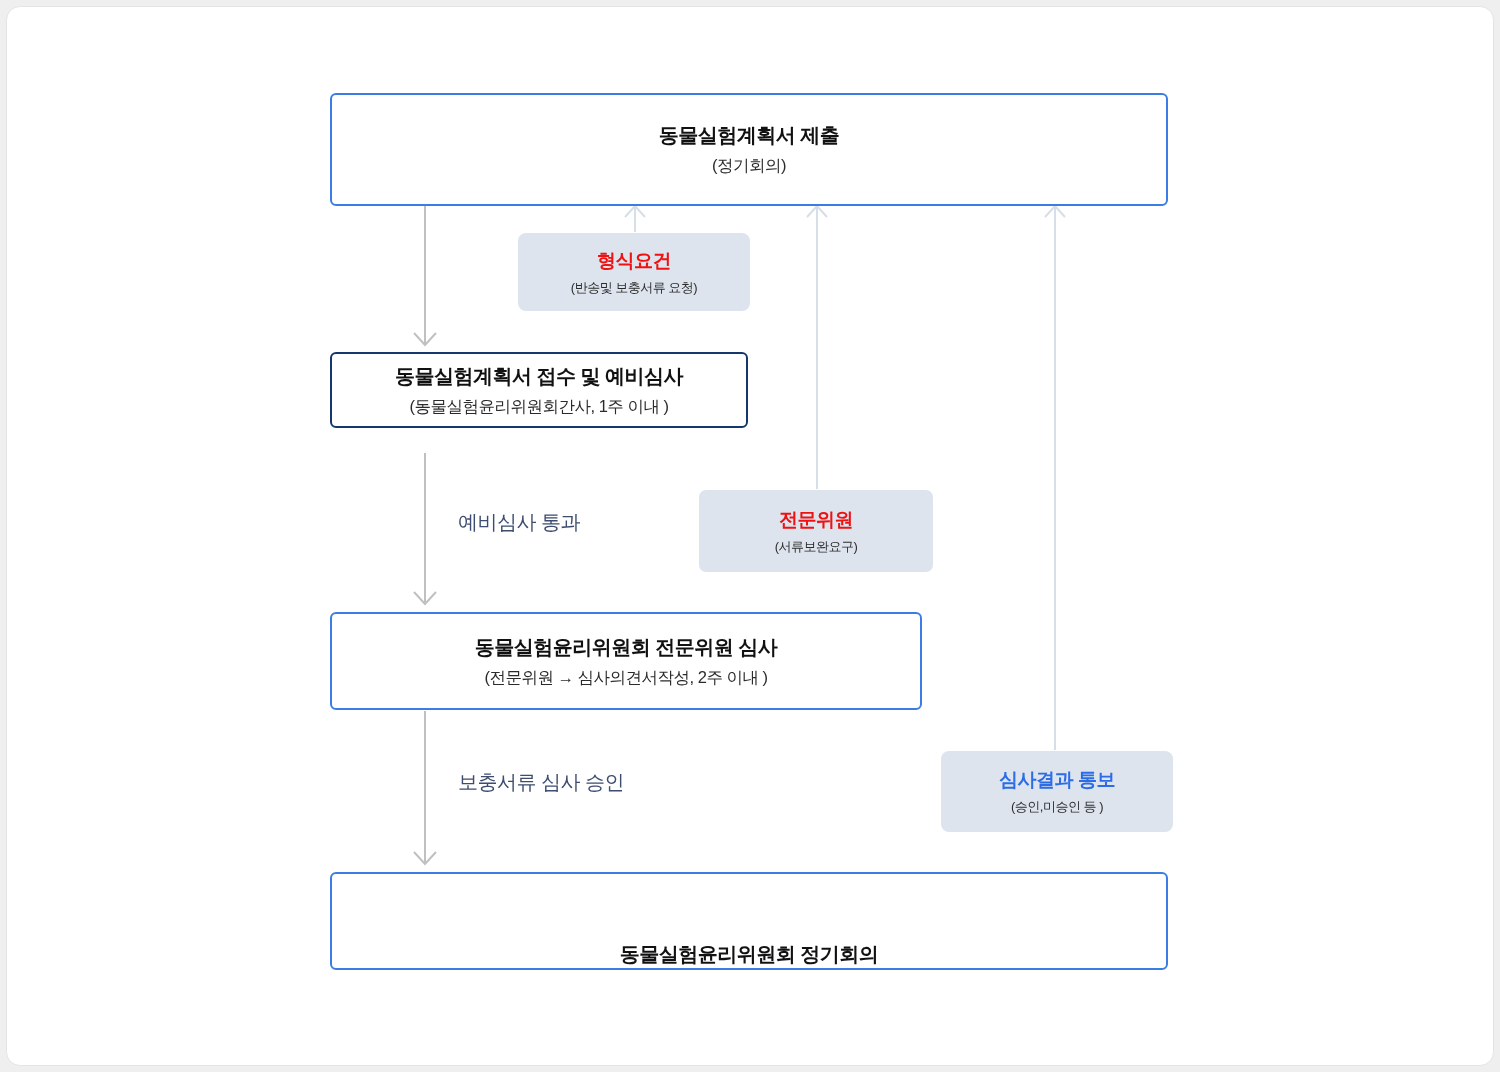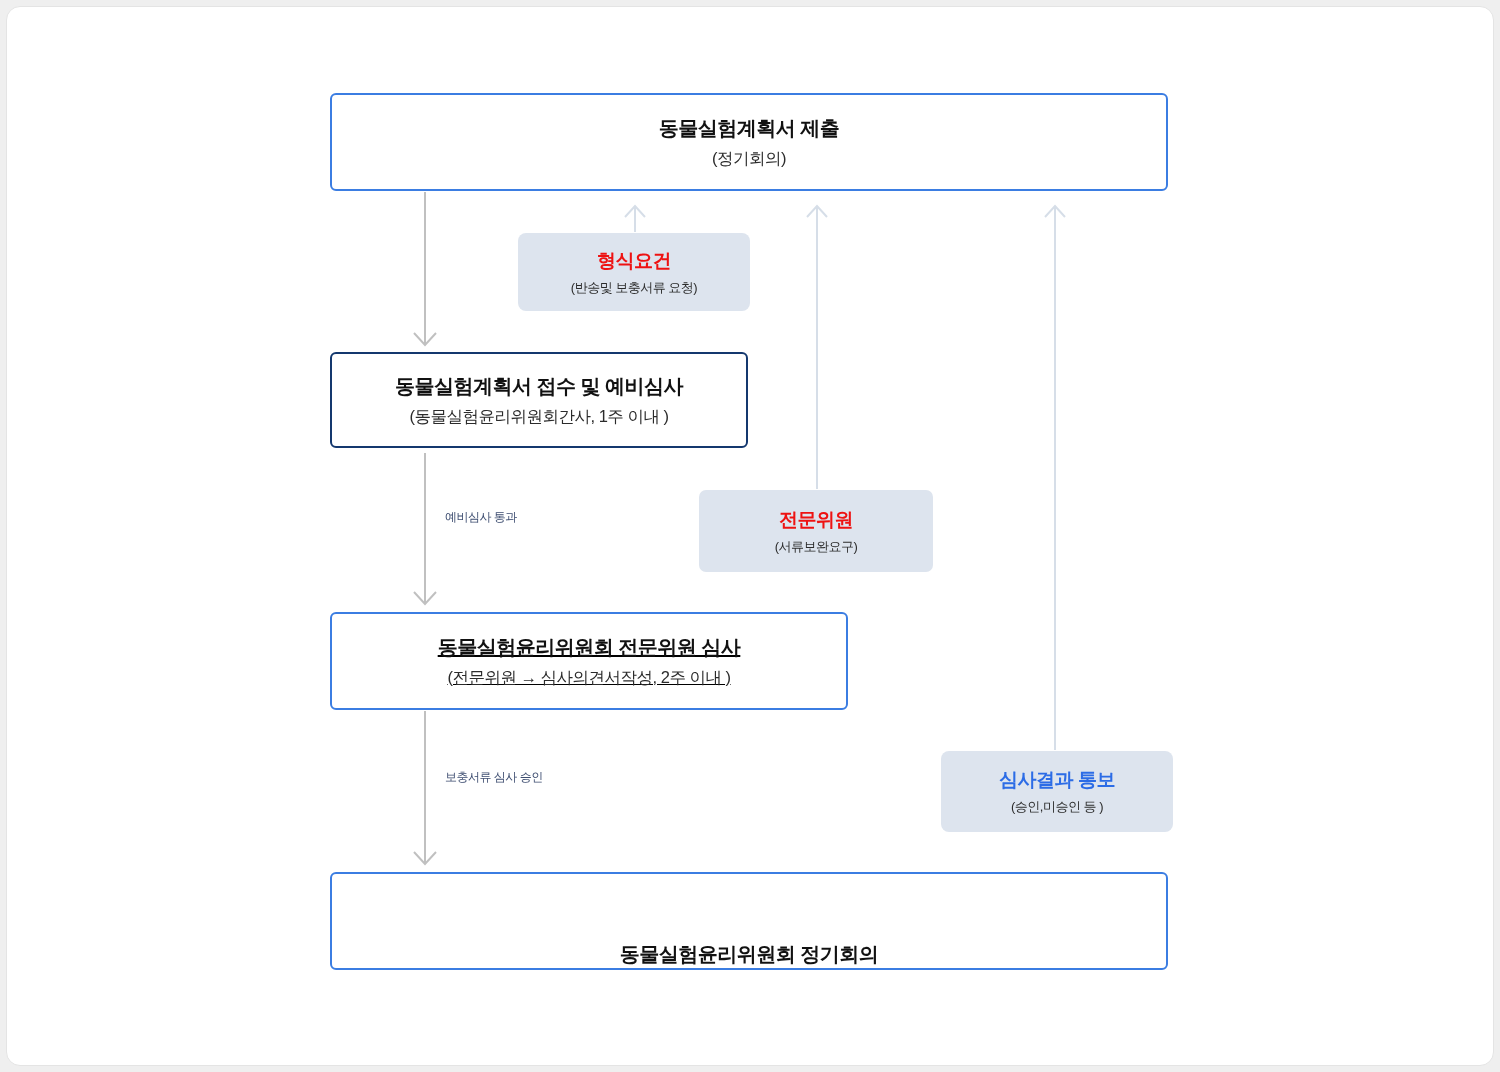--- a/index.html
+++ b/index.html
@@ -69,24 +69,25 @@
   }
   .callout-title.red{color:var(--callout_title_red,#ee1212);}
   .callout-title.blue{color:var(--callout_title_blue,#2c6ce6);}
   .callout-sub{
     font-size:13px;
     color:var(--subtitle_text,#2b2b2b);
     letter-spacing:-0.5px;
   }
   .edge-label{
     position:absolute;
-    font-size:12px;
+    font-size:20px;
     color:var(--edge_label_text,#3d4d70);
     letter-spacing:-0.5px;
     white-space:nowrap;
+    margin-left:13px;
   }
 </style>
 </head>
 <body>
 
 <div class="stage">
   <div class="card"></div>
 
   <svg class="arrows" width="1500" height="1072" viewBox="0 0 1500 1072">
 
@@ -114,43 +115,43 @@
       <line x1="817" y1="489" x2="817" y2="207"></line>
       <polyline points="807,217 817,206 827,217"></polyline>
     </g>
 
     <g fill="none" stroke="var(--arrow_up,#d6dee8)" stroke-width="2">
       <line x1="1055" y1="750" x2="1055" y2="207"></line>
       <polyline points="1045,217 1055,206 1065,217"></polyline>
     </g>
   </svg>
 
-  <div class="step blue" style="left:330px;top:93px;width:838px;height:98px;">
+  <div class="step blue" style="left:330px;top:93px;width:838px;height:113px;">
     <div class="step-title">동물실험계획서 제출</div>
     <div class="step-sub">(정기회의)</div>
   </div>
 
   <div class="callout" style="left:518px;top:233px;width:232px;height:78px;">
     <div class="callout-title red">형식요건</div>
     <div class="callout-sub">(반송및 보충서류 요청)</div>
   </div>
 
-  <div class="step navy" style="left:330px;top:352px;width:418px;height:96px;">
+  <div class="step navy" style="left:330px;top:352px;width:418px;height:76px;">
     <div class="step-title">동물실험계획서 접수 및 예비심사</div>
     <div class="step-sub">(동물실험윤리위원회간사, 1주 이내 )</div>
   </div>
 
   <div class="edge-label" style="left:445px;top:509px;">예비심사 통과</div>
 
   <div class="callout" style="left:699px;top:490px;width:234px;height:82px;border-radius:7px;">
     <div class="callout-title red">전문위원</div>
     <div class="callout-sub">(서류보완요구)</div>
   </div>
 
-  <div class="step blue" style="left:330px;top:612px;width:518px;height:98px;text-decoration:underline;">
+  <div class="step blue" style="left:330px;top:612px;width:592px;height:98px;">
     <div class="step-title">동물실험윤리위원회 전문위원 심사</div>
     <div class="step-sub">(전문위원 → 심사의견서작성, 2주 이내 )</div>
   </div>
 
   <div class="edge-label" style="left:445px;top:769px;">보충서류 심사 승인</div>
 
   <div class="callout" style="left:941px;top:751px;width:232px;height:81px;">
     <div class="callout-title blue">심사결과 통보</div>
     <div class="callout-sub">(승인,미승인 등  )</div>
   </div>

